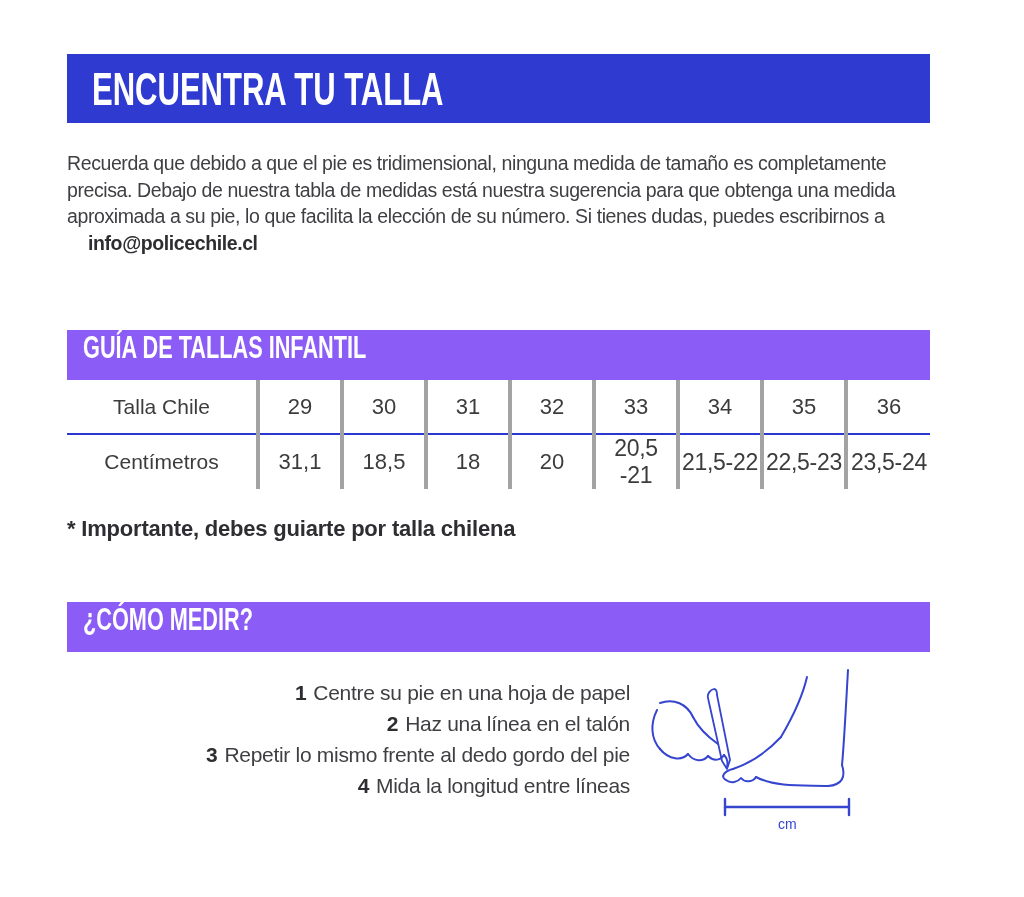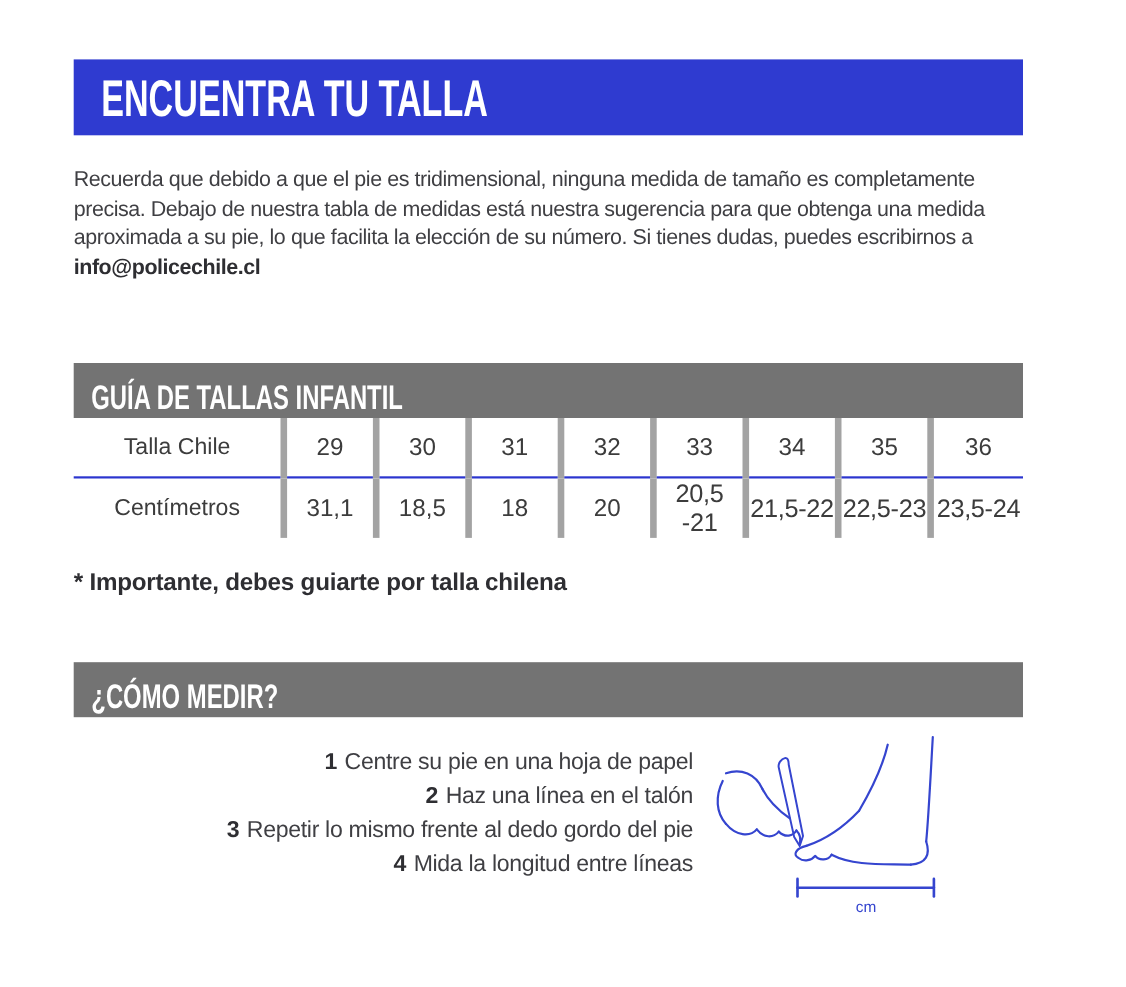--- a/index.html
+++ b/index.html
@@ -34,43 +34,43 @@
   }
 
   
   .intro {
     margin-top: 27px;
     font-size: 19.5px; line-height: 26.5px;
     letter-spacing: -0.4px;
     color: #3f3f43;
     width: 863px;
   }
-  .intro b { color: #2e2e32; }
+  .intro b { color: #2e2e32; margin-left: 21px; }
 
   
   .bar {
     width: 863px; height: 50px;
-    background: #737373;
-    display: flex; align-items: flex-end;
+    background: #8b5cf6;
+    display: flex; align-items: flex-start;
     padding-left: 16px;
   }
   .bar span {
     color: #fff; font-size: 31px; font-weight: 800; white-space: nowrap;
     transform: scaleX(0.7); transform-origin: left center;
     letter-spacing: 0px;
   }
   .bar-1 { margin-top: 74px; }
   .bar-2 { margin-top: 60px; }
 
   
   table.sizes { width: 863px; border-collapse: collapse; table-layout: fixed; }
   table.sizes td {
     height: 54px; text-align: center; vertical-align: middle;
     font-size: 22px; color: #3c3c3c;
-    border-left: 6px solid #a3a3a3;
+    border-left: 4px solid #a3a3a3;
   }
   table.sizes td.lbl {
     border-left: none; width: 191px; font-size: 21px;
   }
   table.sizes tr + tr td { border-top: 2px solid #2b35cf; }
   table.sizes td.rng { font-size: 23px; letter-spacing: -0.3px; }
 
   
   .note {
     margin-top: 27px;

